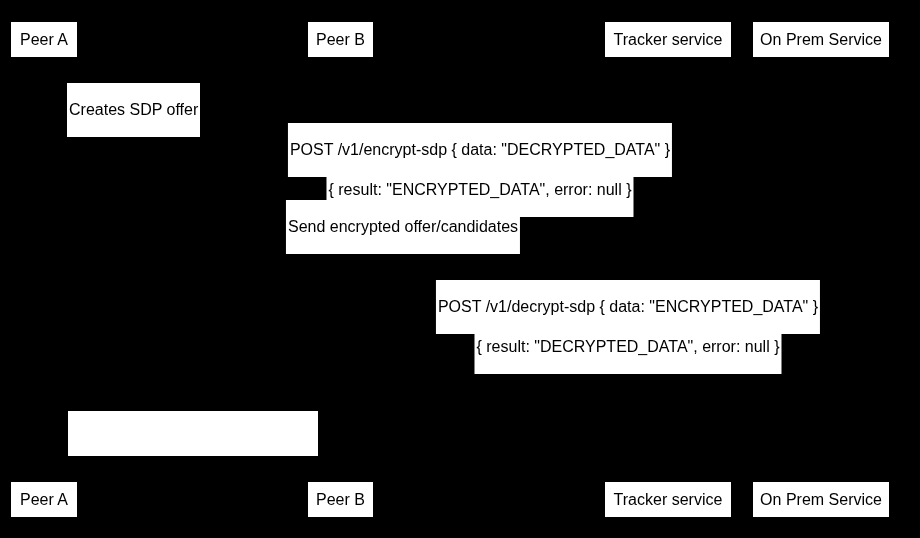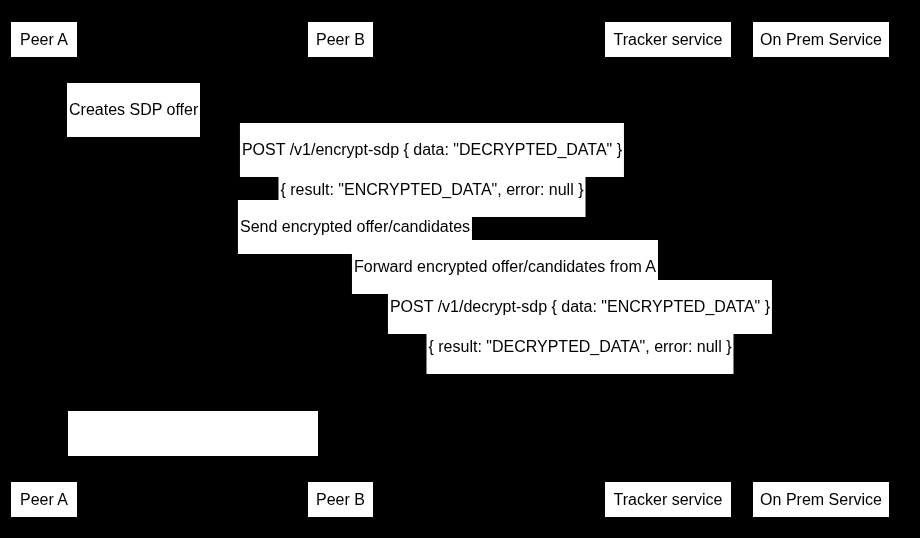--- a/index.html
+++ b/index.html
@@ -17,21 +17,21 @@
     font-size: 16px; white-space: nowrap;
     box-sizing: border-box;
   }
   .lifeline { position: absolute; width: 1px; background: #000000; }
   .arrow { position: absolute; height: 1px; background: #000000; }
   .msg {
     position: absolute; height: 22px; line-height: 22px;
     background: #ffffff; color: #000000;
     font-size: 16px; white-space: nowrap; padding: 16px 2px;
   }
-  .msg.centered { transform: translateX(-50%); }
+  .msg.centered { transform: translateX(-50%); margin-left: 48px; }
   .note {
     position: absolute; left: 68px; top: 411px; width: 250px; height: 45px;
     background: #ffffff; color: #000000;
     font-size: 16px; line-height: 22px; text-align: center;
     padding-top: 1px; box-sizing: border-box;
   }
   .note div { white-space: nowrap; }
 </style>
 </head>
 <body>
@@ -62,21 +62,20 @@
   <div class="arrow" style="left:44px; top:226px; width:624px;"></div>
   <div class="arrow" style="left:340px; top:266px; width:328px;"></div>
   <div class="arrow" style="left:340px; top:306px; width:481px;"></div>
   <div class="arrow" style="left:340px; top:346px; width:481px;"></div>
   <div class="arrow" style="left:44px; top:395px; width:296px;"></div>
 
   <div class="msg" style="left:67px; top:83px;">Creates SDP offer</div>
   <div class="msg centered" style="left:432px; top:123px;">POST /v1/encrypt-sdp { data: "DECRYPTED_DATA" }</div>
   <div class="msg centered" style="left:432px; top:163px;">{ result: "ENCRYPTED_DATA", error: null }</div>
   <div class="msg centered" style="left:355px; top:200px;text-align:right;">Send encrypted offer/candidates</div>
-  <div class="msg centered" style="left:505px; top:240px;">Forward encrypted offer/candidates from A</div>
   <div class="msg centered" style="left:580px; top:280px;">POST /v1/decrypt-sdp { data: "ENCRYPTED_DATA" }</div>
   <div class="msg centered" style="left:580px; top:320px;">{ result: "DECRYPTED_DATA", error: null }</div>
 
   <div class="note">
   </div>
 
   <div class="participant" style="left:11px; top:482px; width:66px;">
     <span>Peer A</span>
   </div>
   <div class="participant" style="left:308px; top:482px; width:65px;">

